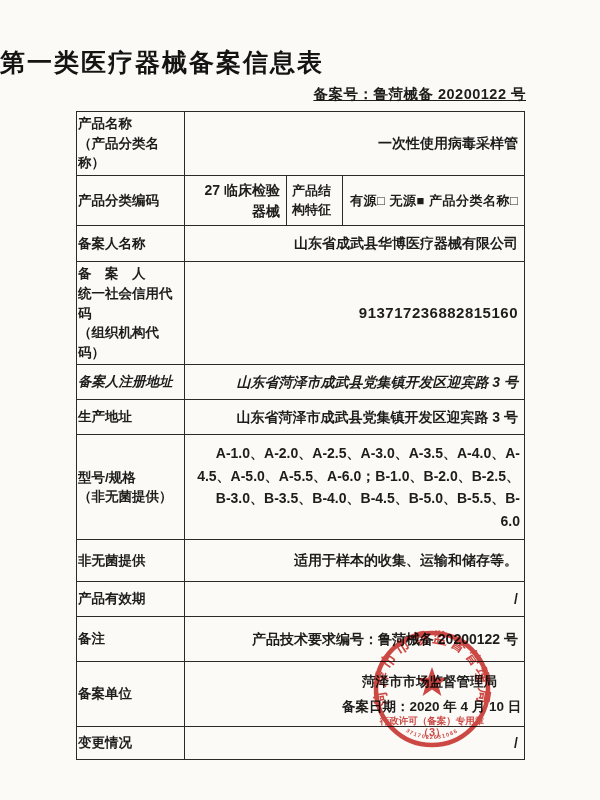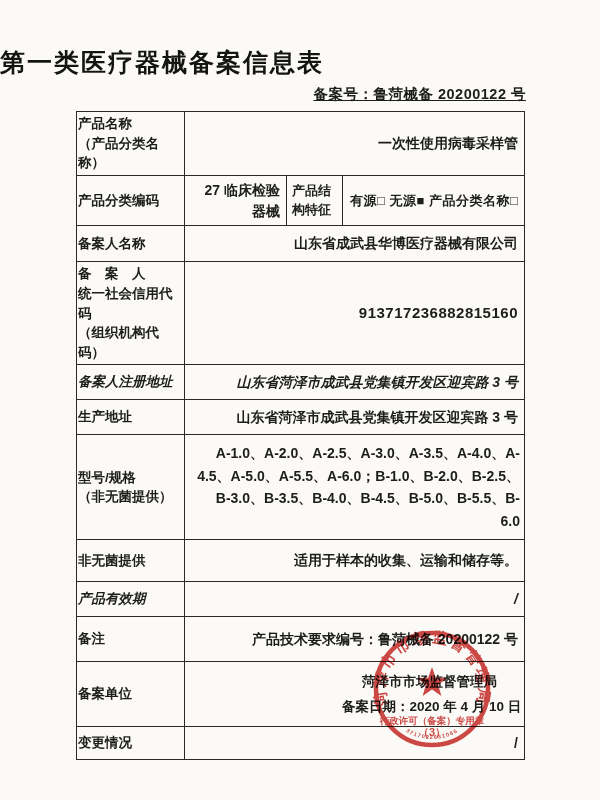--- a/index.html
+++ b/index.html
@@ -59,21 +59,21 @@
   td.lab-sub { font-size: 13px; padding: 6px 5px; }
   tr.r1  { height: 42px; }
   tr.r2  { height: 40px; margin-left: 23px; }
   tr.r3  { height: 36px; }
   tr.r4  { height: 56px; margin-left: 29px; }
   tr.r5  { height: 35px; font-style: italic; }
   tr.r6  { height: 35px; }
   tr.r7  { height: 105px; }
   tr.r8  { height: 60px; }
   tr.r9  { height: 42px; }
-  tr.r10 { height: 35px; font-style: italic; }
+  tr.r10 { height: 35px; }
   tr.r11 { height: 45px; }
   tr.r12 { height: 65px; }
   tr.r13 { height: 33px; }
   .authority-name {
     position: absolute;
     left: 362px; top: 673px;
     font-size: 13.5px;
     font-weight: 700;
     letter-spacing: 0px;
     white-space: nowrap;

